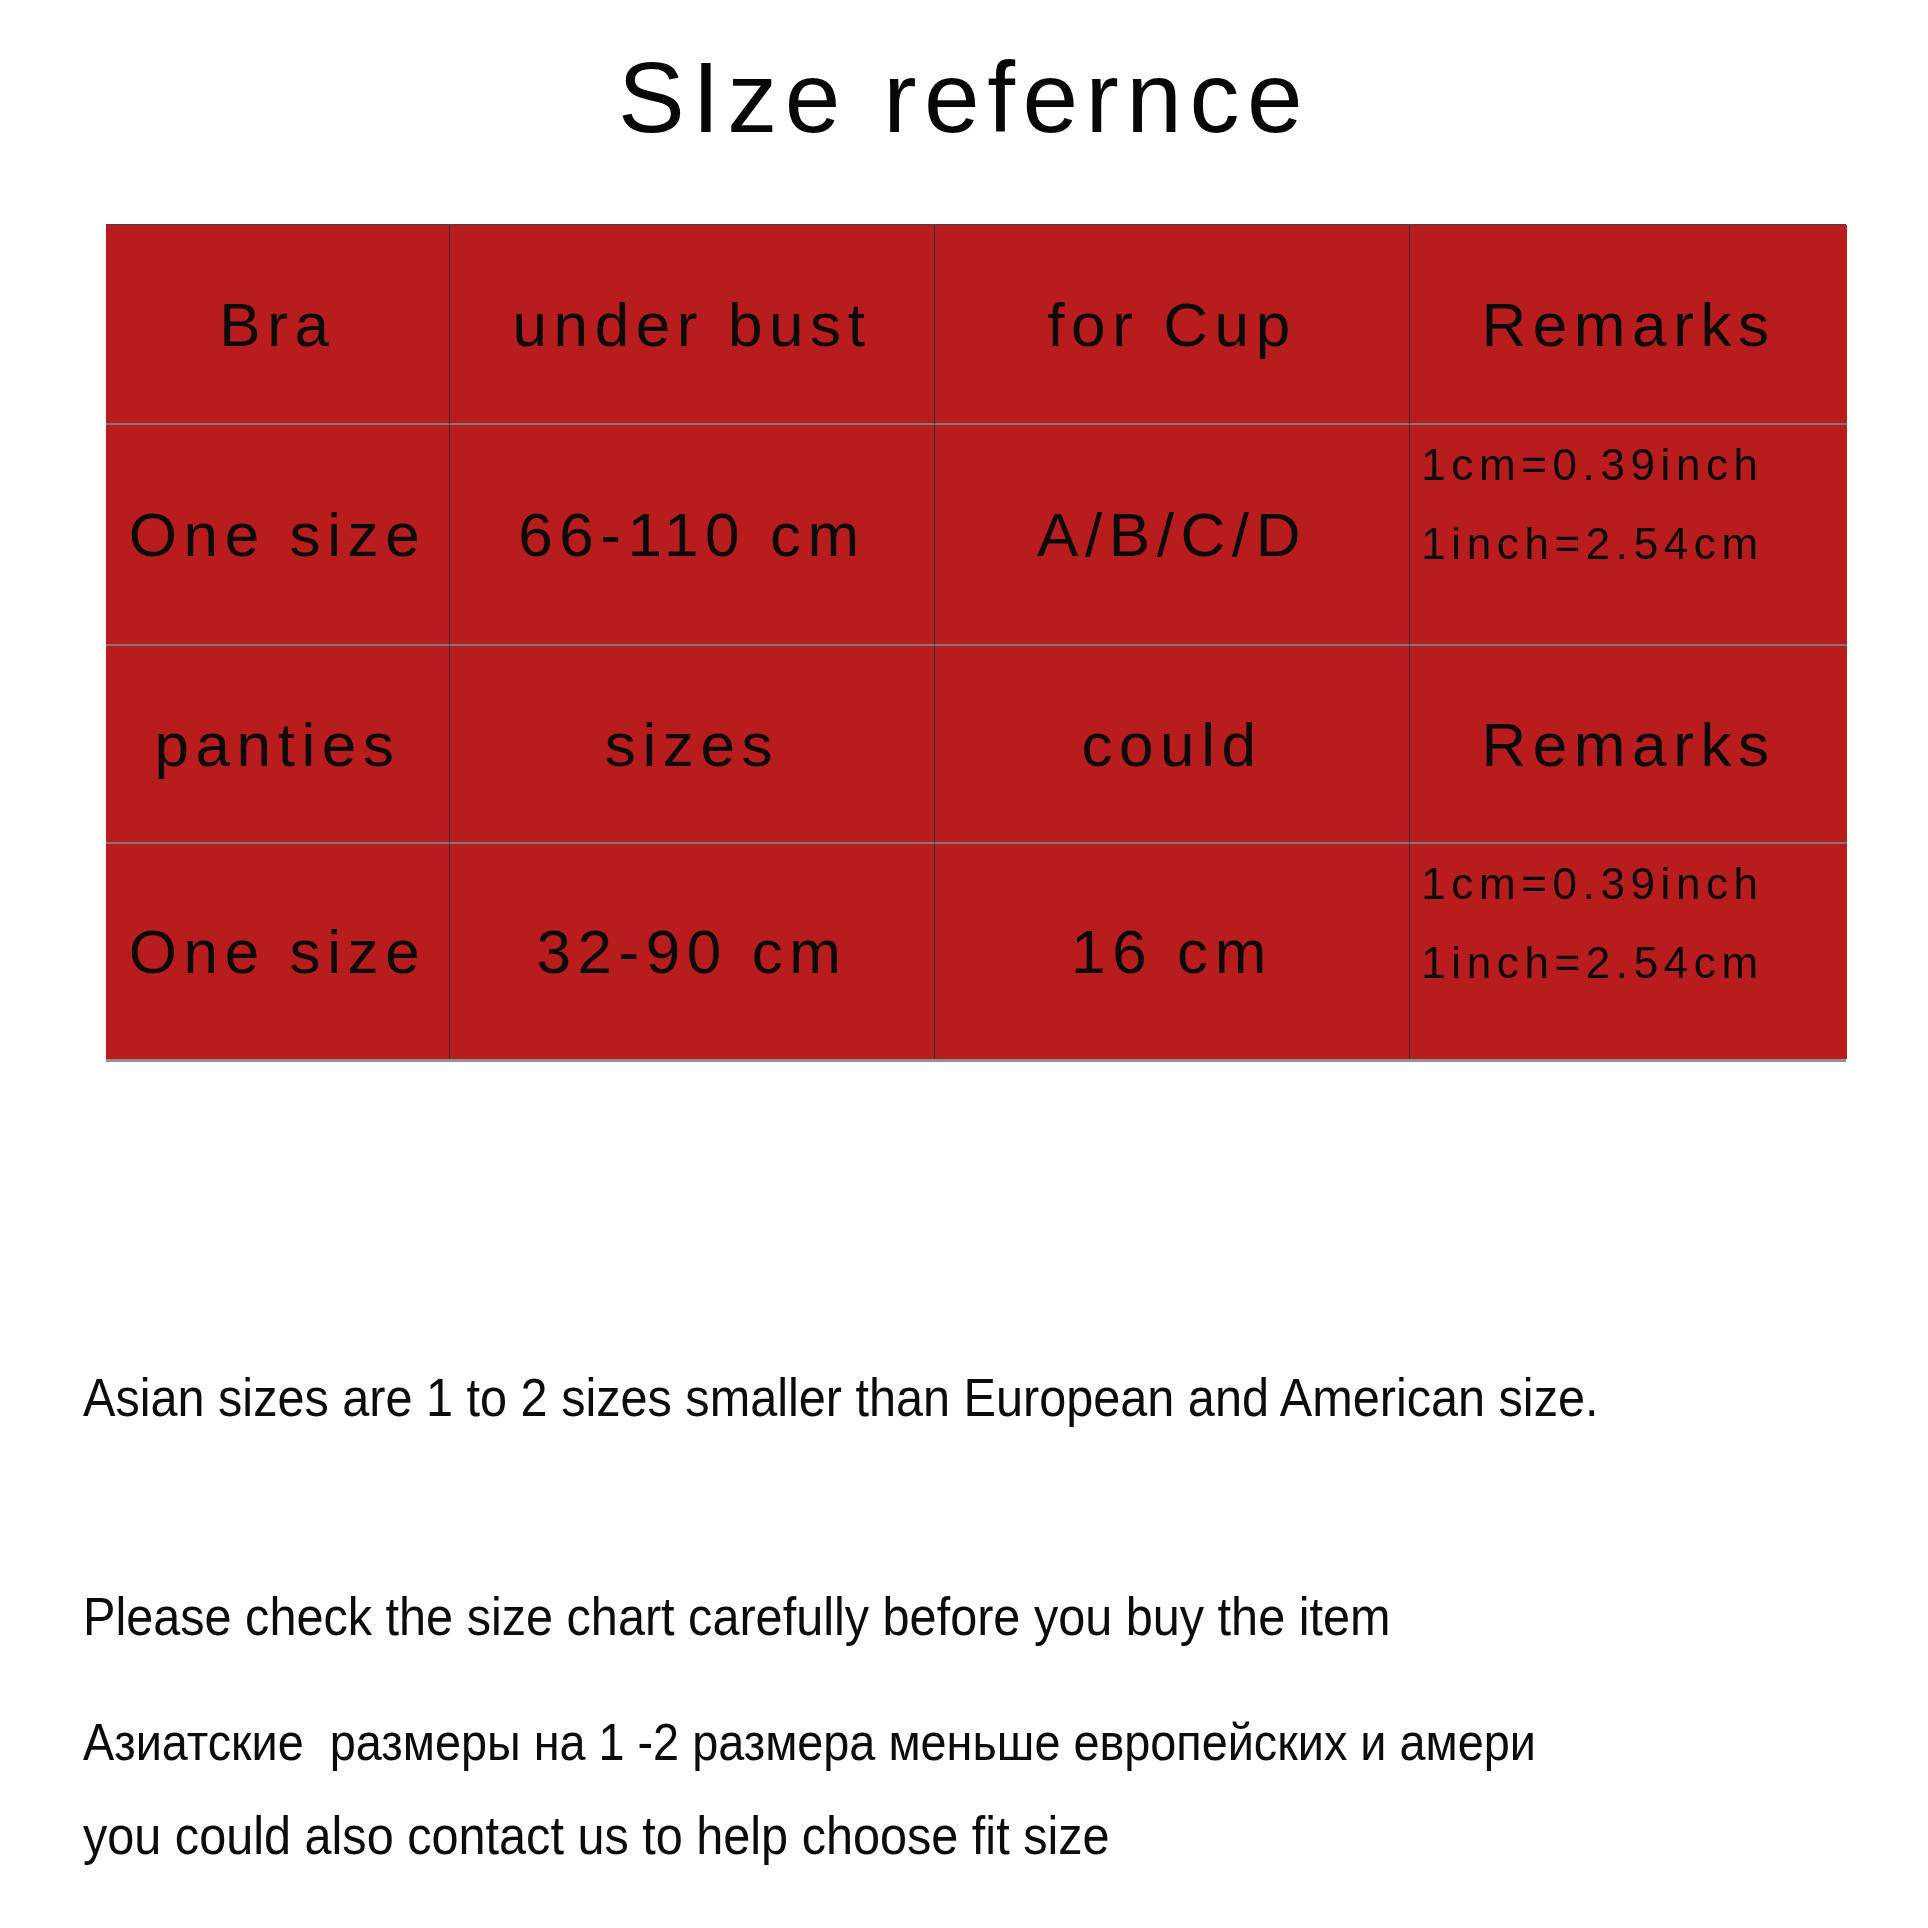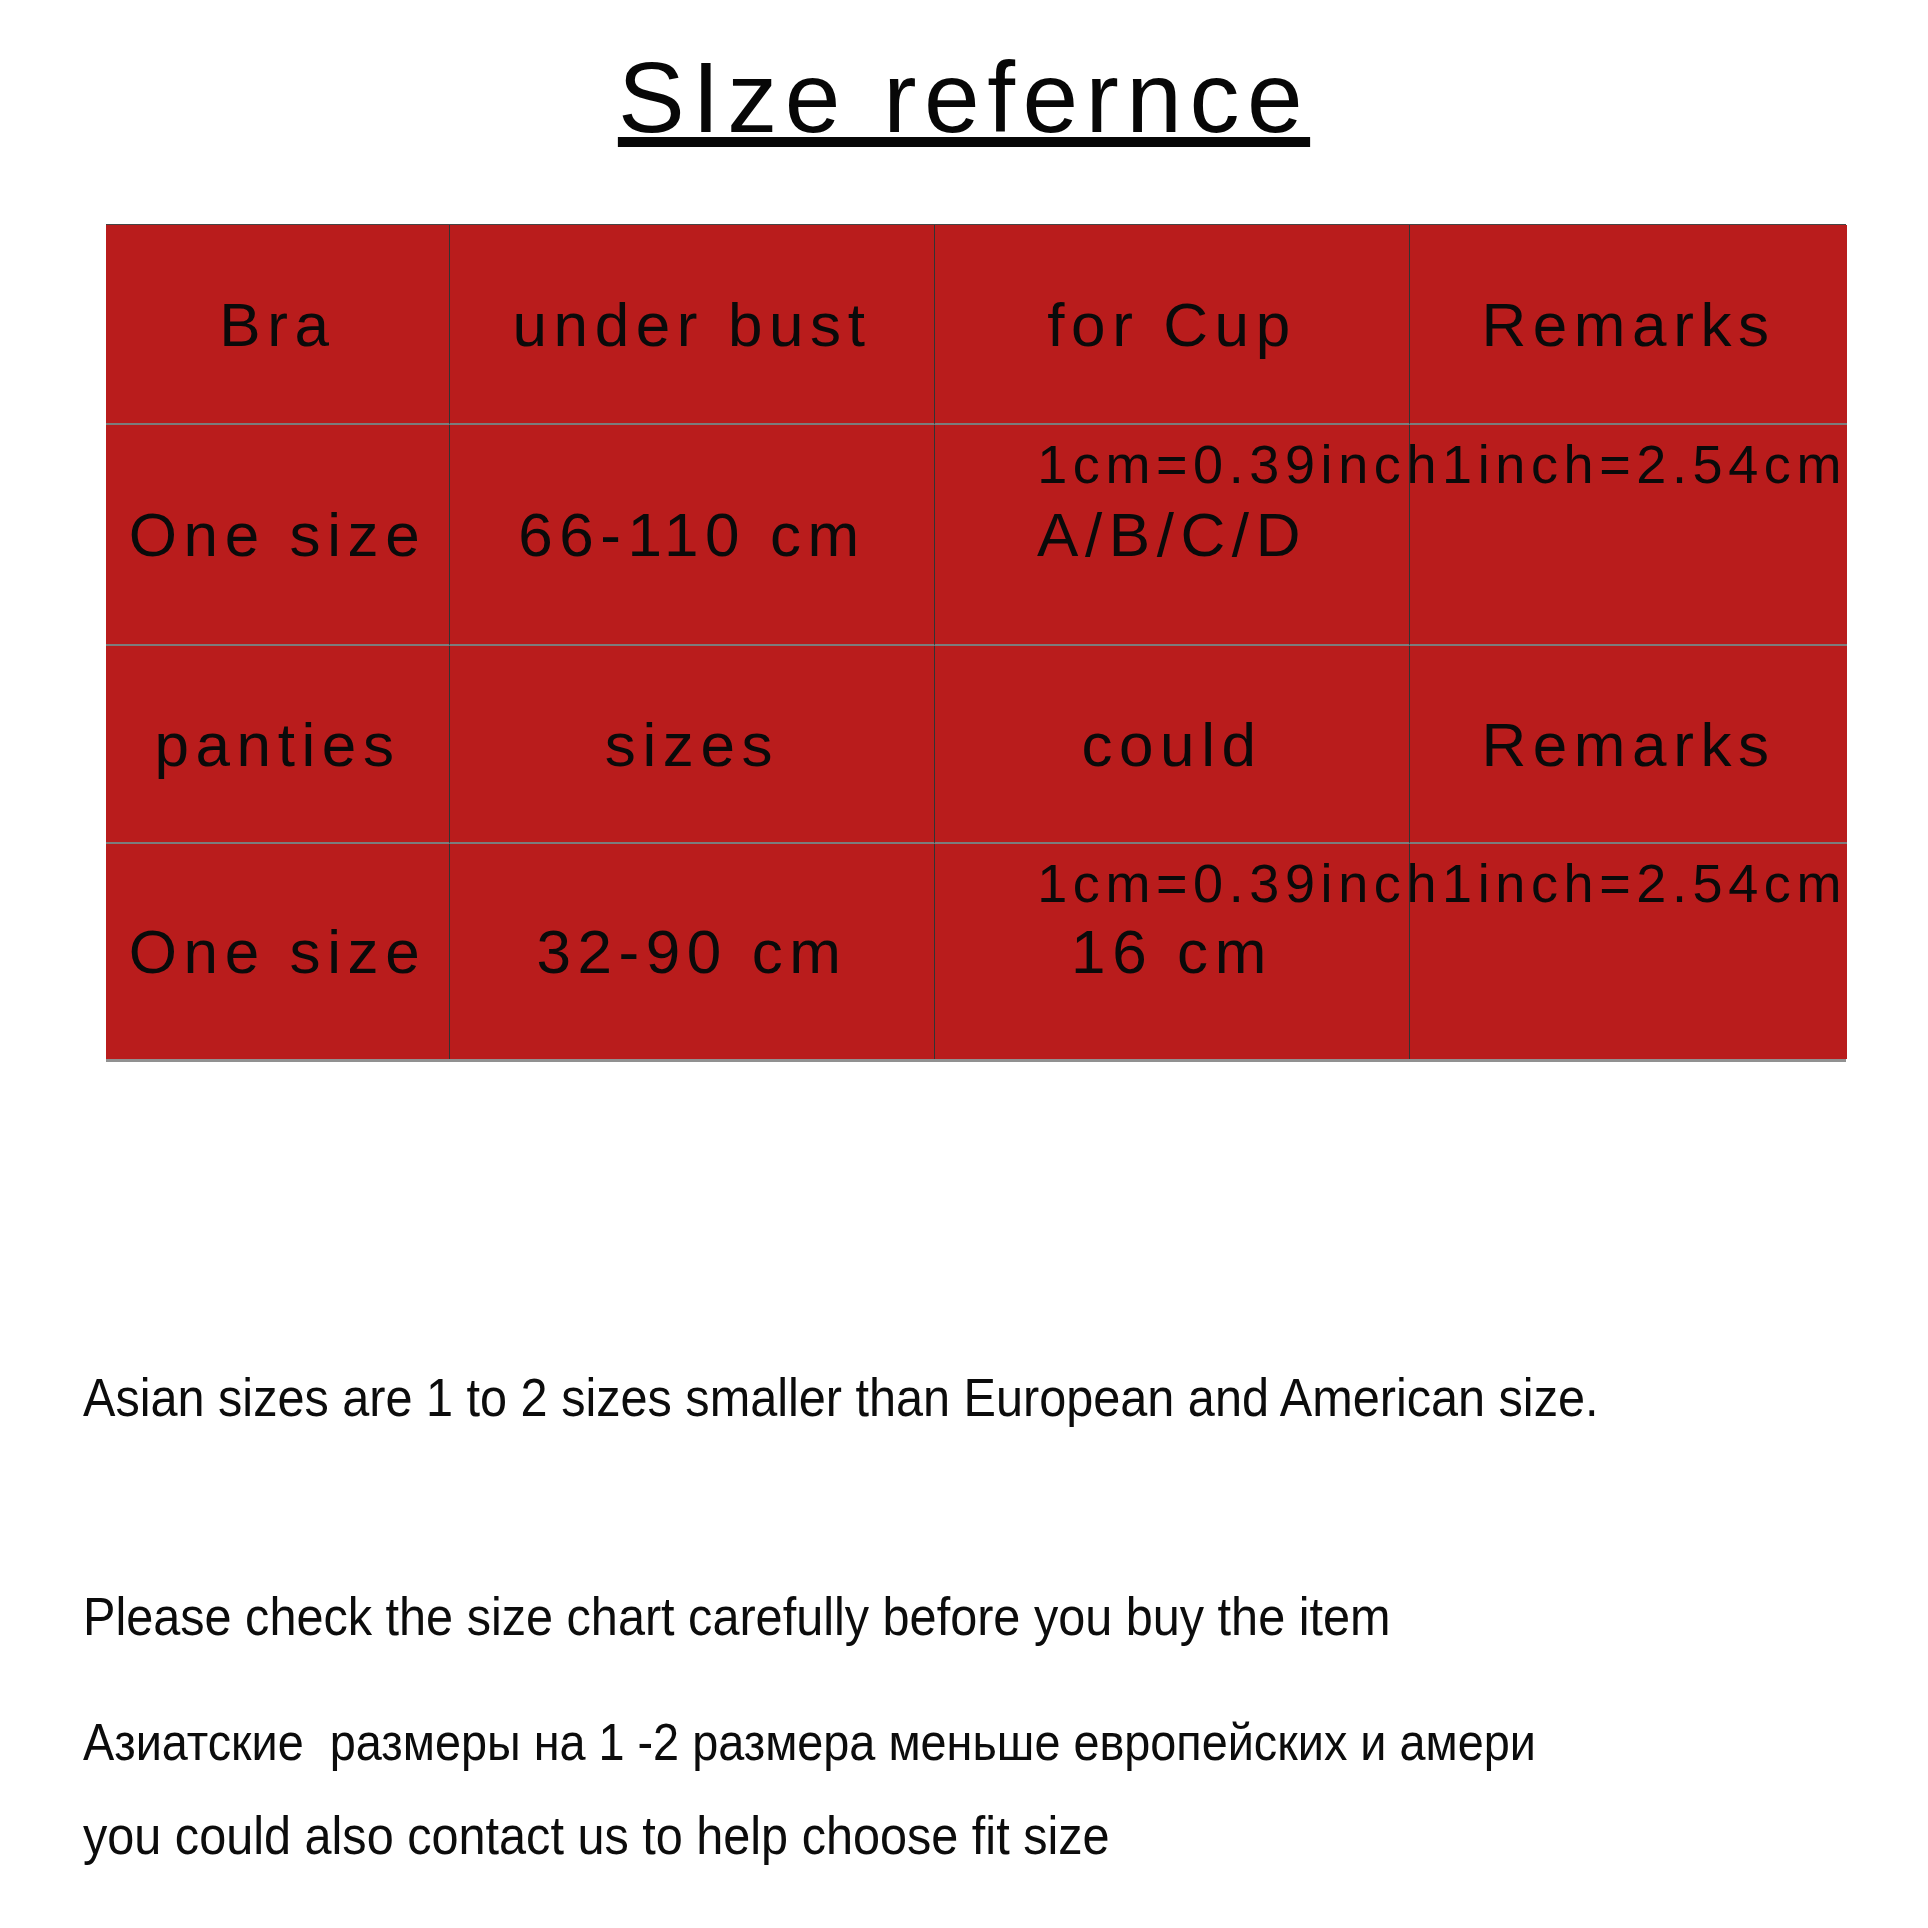--- a/index.html
+++ b/index.html
@@ -14,21 +14,20 @@
 
   .title {
     position: absolute;
     left: 0; right: 0; top: 40px;
     text-align: center;
     font-size: 100px;
     font-weight: 400;
     letter-spacing: 7.5px;
     color: #070707;
     white-space: pre;
-    text-decoration: underline;
   }
 
   .size-table {
     position: absolute;
     left: 106px; top: 224px;
     width: 1740px;
     display: grid;
     grid-template-columns: 344px 485px 475px 437px;
     grid-template-rows: 200px 221px 198px 215px;
     border-top: 1.9px solid #454545;
@@ -42,25 +41,25 @@
     letter-spacing: 6.6px;
     color: #0a0a0a;
     border-right: 1.9px solid #333333;
     border-bottom: 2.8px solid #7c7c7c;
     background: #b91c1c;
     white-space: pre;
   }
   .cell.col-last { border-right: none; }
   .cell.row-last { border-bottom: none; }
   .cell.remarks-lines {
-    flex-direction: row;
+    flex-direction: column;
     align-items: flex-start;
-    justify-content: flex-end;
+    justify-content: flex-start;
     padding-left: 11.3px;
-    font-size: 54px;
+    font-size: 44px;
     line-height: 79px;
     letter-spacing: 5.6px;
   }
 
   .notes {
     position: absolute;
     left: 83px;
     transform: scaleX(0.9);
     transform-origin: left top;
     white-space: pre;

